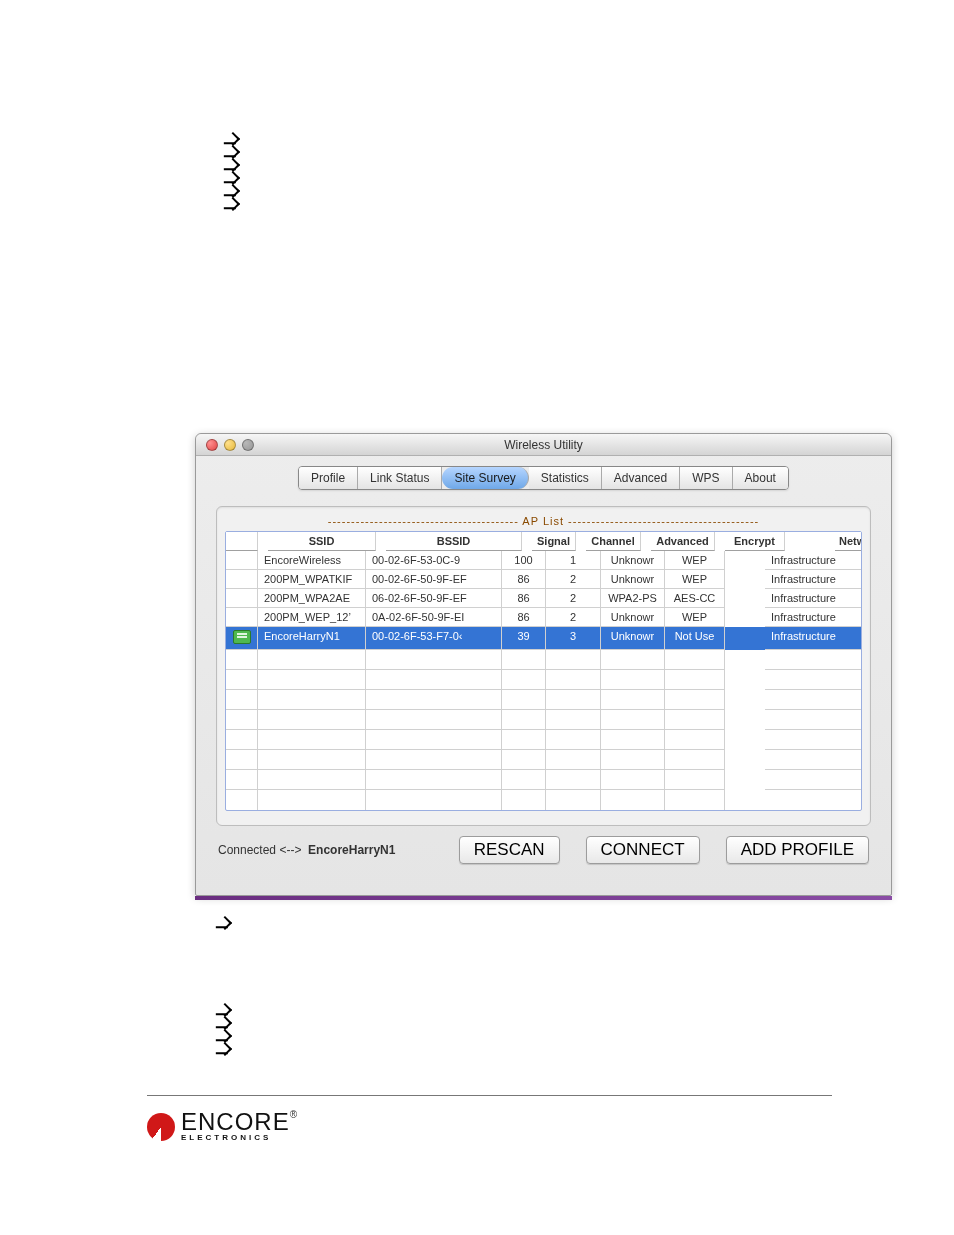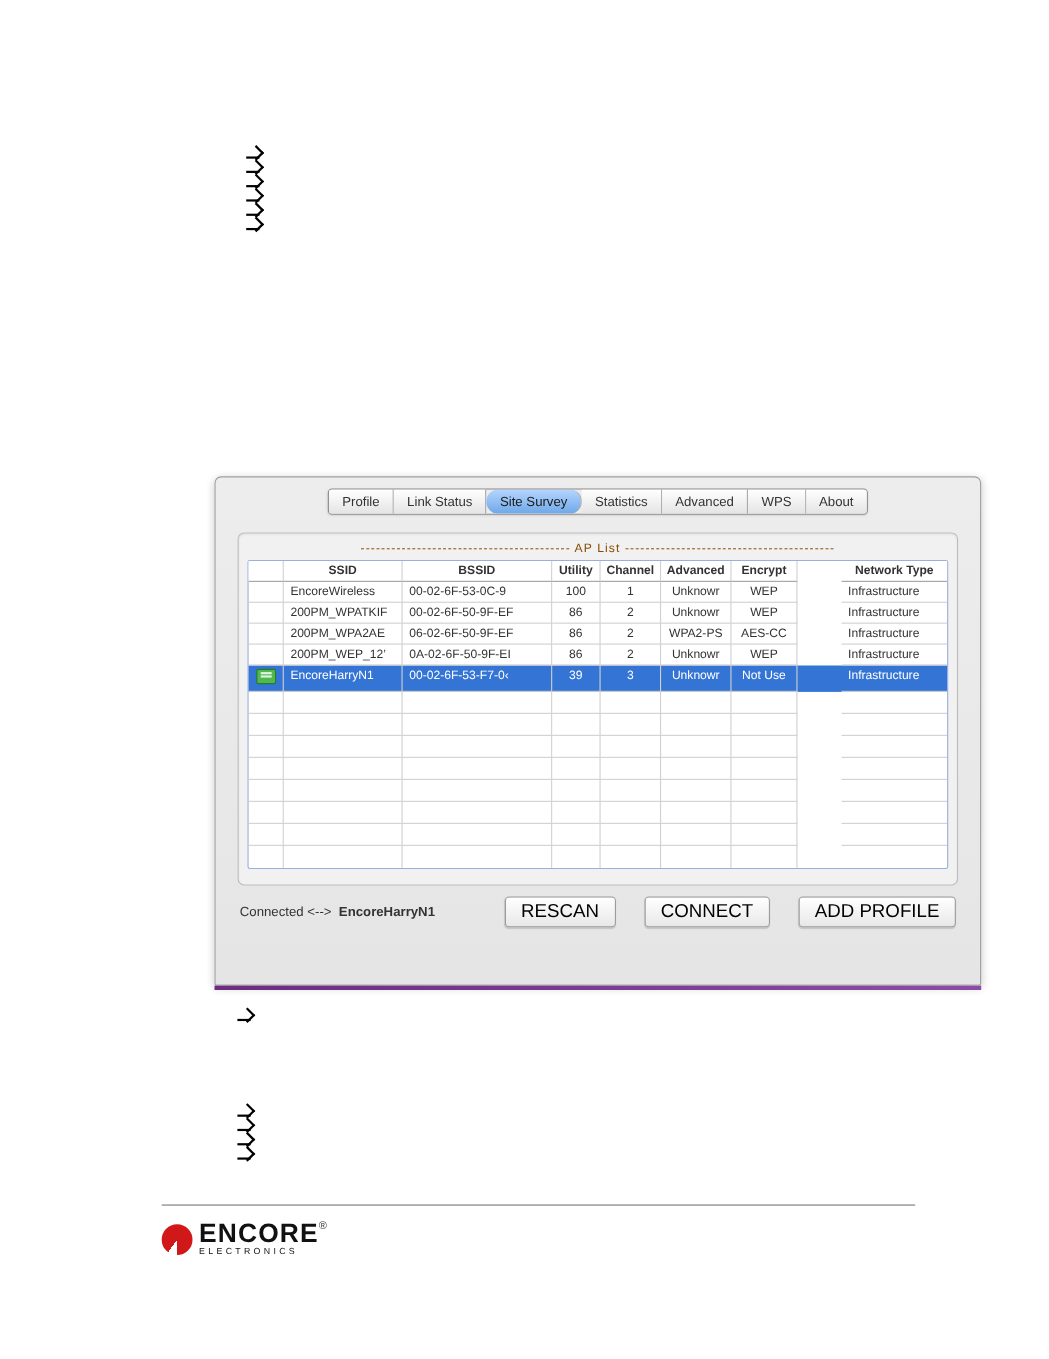--- a/index.html
+++ b/index.html
@@ -114,21 +114,21 @@
       font-size: 11px;
     }
     .gridrow > div {
       border-right: 1px solid #d0d0d0;
       border-bottom: 1px solid #d0d0d0;
       padding: 3px 4px;
       white-space: nowrap;
       overflow: hidden;
       text-align: center;
     }
-    .gridrow.header { font-weight: bold; background: #fff; }
+    .gridrow.header { font-weight: bold; background: #fff; gap: 10px; }
     .gridrow.header > div { border-bottom: 1px solid #a0a0a0; }
     .gridrow > div:first-child { }
     .gridrow > div:last-child { border-right: none; margin-left: 40px; }
     .gridrow.data .c-ssid, .gridrow.data .c-bssid, .gridrow.data .c-net { text-align: left; padding-left: 6px; }
     .gridrow.selected { background: #3474d4; color: #fff; }
     .gridrow.empty > div { height: 20px; }
     .grid .gridrow:last-child > div { border-bottom: none; }
     .conn-icon {
       display: inline-block;
       width: 18px; height: 14px;
@@ -170,22 +170,22 @@
       align-items: center;
       gap: 6px;
     }
     .logo-mark {
       width: 28px; height: 28px;
       border-radius: 50%;
       background: conic-gradient(#d01818 0 50%, #fff 50% 60%, #d01818 60% 100%);
       position: relative;
     }
     .logo-text { font-family: Arial, sans-serif; line-height: 0.75; }
-    .logo-text .big { font-size: 24px; font-weight: 700; letter-spacing: 1px; color: #111; }
-    .logo-text .small { font-size: 8px; letter-spacing: 3px; color: #111; }
+    .logo-text .big { font-size: 24px; font-weight: 400; letter-spacing: 1px; color: #111; }
+    .logo-text .small { font-size: 8px; letter-spacing: 3px; color: #111; font-weight: bold; }
     .logo-reg { font-size: 10px; position: relative; top: -12px; }
     
     .purple-bar {
       position: absolute;
       left: 195px;
       top: 896px;
       width: 697px;
       height: 4px;
       background: linear-gradient(90deg, #6a2d80, #8a4ca5);
     }
@@ -216,41 +216,49 @@
     </div>
   <div class="item">
       <span class="arrow"></span>
     </div>
   <div class="item">
       <span class="arrow"></span>
     </div>
 </div>
 
 <div class="window">
+  <div class="titlebar">
+    <div class="window-btns">
+      <span class="wbtn red"></span>
+      <span class="wbtn yellow"></span>
+      <span class="wbtn green"></span>
+    </div>
+    <div class="title">Wireless Utility</div>
+  </div>
 
   <div class="tabs-row">
     <div class="tabs">
       <div class="tab">Profile</div>
       <div class="tab">Link Status</div>
       <div class="tab active">Site Survey</div>
       <div class="tab">Statistics</div>
       <div class="tab">Advanced</div>
       <div class="tab">WPS</div>
       <div class="tab">About</div>
     </div>
   </div>
 
   <div class="panel">
     <div class="ap-list-label">----------------------------------------- AP List -----------------------------------------</div>
     <div class="grid">
       <div class="gridrow header">
         <div></div>
         <div>SSID</div>
         <div>BSSID</div>
-        <div>Utility</div>
+        <div>Signal</div>
         <div>Channel</div>
         <div>Advanced</div>
         <div>Encrypt</div>
         <div>Network Type</div>
       </div>
       <div id="grid-body">
           <div class="gridrow data">
             <div></div>
             <div class="c-ssid" style="font-weight: normal;">EncoreWireless</div>
             <div class="c-bssid">00-02-6F-53-0C-9</div>

